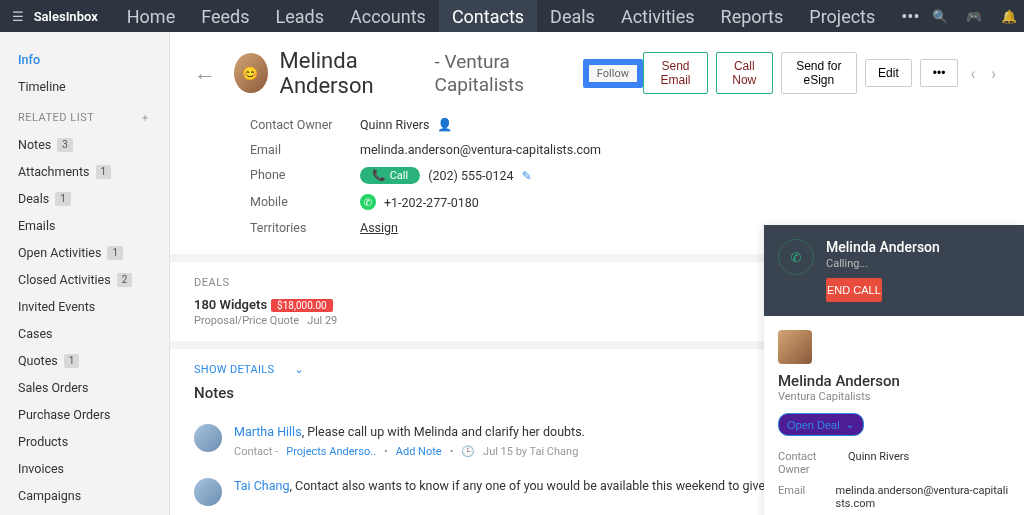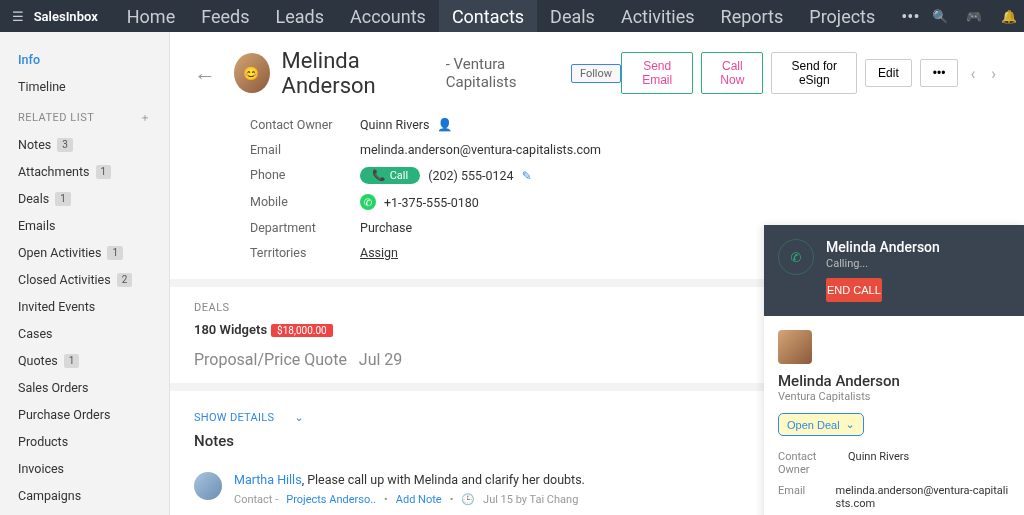--- a/index.html
+++ b/index.html
@@ -17,60 +17,60 @@
 .sidebar { width: 170px; background: #f3f3f3; border-right: 1px solid #e3e3e3; padding: 14px 0; overflow-y: auto; font-size: 12.5px; }
 .sidebar .sitem { padding: 6px 18px; cursor: pointer; display:flex; align-items:center; }
 .sidebar .sitem.active { color: #2e8ae6; font-weight: 500; }
 .sidebar .section-head { padding: 10px 18px 6px; color: #888; font-size: 11px; letter-spacing: .5px; display: flex; justify-content: space-between; align-items:center;}
 .sidebar .badge { background: #d8d8d8; color: #555; font-size: 10px; border-radius: 2px; padding: 0 5px; margin-left: 6px; height:14px; line-height:14px; }
 .main { flex: 1; background: #fff; overflow-y: auto; font-size: 13px; }
 .header { display: flex; align-items: center; padding: 16px 24px 10px; }
 .back-arrow { font-size: 22px; color: #999; margin-right: 18px; cursor:pointer; }
 .avatar { width: 40px; height: 40px; border-radius: 50%; background: linear-gradient(135deg,#d4a574,#8b5a3c); margin-right: 12px; display:flex;align-items:center;justify-content:center;color:#fff;font-weight:600; }
 .hdr-name { font-size: 22px; color: #333; font-weight: 400; }
-.hdr-sub { font-size: 15px; color: #666; margin-left: 6px; }
-.follow-btn { font-size: 11px; padding: 2px 8px; border:1px solid #3b82f6; border-radius:2px; background:#f7f7f7; margin-left:6px; cursor:pointer; color:#666;}
+.hdr-sub { font-size: 19px; color: #666; margin-left: 6px; }
+.follow-btn { font-size: 11px; padding: 2px 8px; border:6px solid #3b82f6; border-radius:2px; background:#f7f7f7; margin-left:6px; cursor:pointer; color:#666;}
 .hdr-actions { margin-left: auto; display: flex; gap: 8px; align-items:center;}
 .hdr-actions .btn { padding: 6px 12px; border: 1px solid #ccc; background:#fff; border-radius:2px; font-size:12px; cursor:pointer; }
-.hdr-actions .btn.green { border-color:#2ab27b; color:#ec4899; }
+.hdr-actions .btn.green { border-color:#2ab27b; color:#7f1d1d; }
 .hdr-actions .nav-arrow { color:#aaa; font-size:16px; padding:0 4px; cursor:pointer; }
 .fields { padding: 4px 24px 14px 80px; }
 .frow { display:flex; padding:5px 0; font-size:12.5px; }
 .frow .lbl { width:110px; color:#666; }
 .frow .val { color:#333; display:flex; align-items:center; gap:8px;}
 .call-pill { background:#2ab27b; color:#fff; border-radius:12px; padding:2px 12px; font-size:11px; display:inline-flex; align-items:center; gap:4px;}
 .wa-pill { background:#25d366; width:16px; height:16px; border-radius:50%; display:inline-flex; align-items:center; justify-content:center; color:#fff; font-size:10px;}
 .edit-icon { color:#2e8ae6; cursor:pointer; font-size:12px;}
 .user-icon { color:#aaa; }
 .assign-link { text-decoration:underline; color:#333; cursor:pointer; }
 .panel { border-top:8px solid #f3f3f3; padding:14px 24px; }
 .panel h { display:block; font-size:11px; color:#888; letter-spacing:.5px; margin-bottom:8px;}
 .deal-title { font-size:13px; font-weight:600; }
 .deal-amt { background:#ef4444; color:#fff; font-size:10px; padding:1px 6px; border-radius:2px; margin-left:4px;}
-.deal-sub { font-size:16px; color:#888; margin-top:13px;}
-.show-details { color:#2e8ae6; font-size:11px; letter-spacing:.3px; cursor:pointer; display:flex; align-items:center; gap:20px;margin-top:6px;}
+.deal-sub { font-size:11px; color:#888; margin-top:2px;}
+.show-details { color:#2e8ae6; font-size:11px; letter-spacing:.3px; cursor:pointer; display:flex; align-items:center; gap:20px;}
 .notes-title { font-size:15px; font-weight:500; color:#333; margin:8px 0 12px;}
 .note { display:flex; gap:12px; padding:10px 0; }
 .note .nav { width:28px; height:28px; border-radius:50%; background:linear-gradient(135deg,#a8c4e0,#6b8eb0); display:flex;align-items:center;justify-content:center;color:#fff;font-weight:600;font-size:11px; flex-shrink:0;}
 .note .nbody { flex:1; font-size:12.5px; }
 .note .author { color:#2e8ae6; cursor:pointer;}
 .note .meta { font-size:11px; color:#999; margin-top:6px; display:flex; gap:8px; align-items:center;}
 .note .meta .link { color:#2e8ae6; cursor:pointer;}
 .collapse-icon { color:#bbb; cursor:pointer; float:right;}
 .callpanel { position:absolute; right:0; top:225px; width:260px; background:#fff; box-shadow:-2px 0 8px rgba(0,0,0,.1); z-index:10; }
 .callpanel .cp-head { background:#3a4450; color:#fff; padding:14px 14px; display:flex; gap:12px; align-items:flex-start;}
 .callpanel .cp-ring { width:36px; height:36px; border:1px solid #2ab27b55; border-radius:50%; display:flex; align-items:center;justify-content:center; color:#2ab27b;}
 .callpanel .cp-name { font-size:14px; font-weight:500;}
 .callpanel .cp-status { font-size:11px; color:#bbb; margin-top:2px;}
 .callpanel .endcall { background:#e74c3c; color:#fff; border:none; padding:6px 1px; font-size:11px; border-radius:2px; cursor:pointer; margin-top:8px;}
 .callpanel .cp-body { padding:14px; background:#fff;}
 .callpanel .cp-avatar { width:34px; height:34px; border-radius:4px; background:linear-gradient(135deg,#d4a574,#8b5a3c); margin-bottom:8px;}
 .callpanel .cp-tit { font-size:15px; font-weight:500;}
 .callpanel .cp-sub { font-size:11px; color:#888; margin-bottom:10px;}
-.open-deal { border:1px solid #2e8ae6; color:#2e8ae6; font-size:11px; padding:4px 8px; background:#fef9c3; border-radius:5px; cursor:pointer; display:inline-flex; align-items:center; gap:6px;justify-content:center;}
+.open-deal { border:1px solid #2e8ae6; color:#2e8ae6; font-size:11px; padding:4px 8px; background:#4c1d95; border-radius:10px; cursor:pointer; display:inline-flex; align-items:center; gap:6px;justify-content:center;}
 .callpanel .cp-field { display:flex; font-size:11px; padding:4px 0; }
 .callpanel .cp-field .l { width:70px; color:#888;}
 .callpanel .cp-field .v { color:#333; word-break:break-all;}
 </style>
 </head>
 <body>
 
 <div class="topbar">
   <span class="hamburger">☰</span>
   <span class="brand">SalesInbox</span>
@@ -158,26 +158,22 @@
           <div class="val">
             <span class="call-pill">📞 <span>Call</span></span>
             <span>(202) 555-0124</span>
             <span class="edit-icon">✎</span>
           </div>
         </div>
       <div class="frow">
           <div class="lbl">Mobile</div>
           <div class="val">
             <span class="wa-pill">✆</span>
-            <span>+1-375-555-0180</span>
-          </div>
-        </div>
-      <div class="frow">
-          <div class="lbl">Department</div>
-          <div class="val">Purchase</div>
+            <span>+1-202-277-0180</span>
+          </div>
         </div>
       <div class="frow">
           <div class="lbl">Territories</div>
           <div class="val">
             <span class="assign-link">Assign</span>
           </div>
         </div>
     </div>
 
     <div class="panel">

